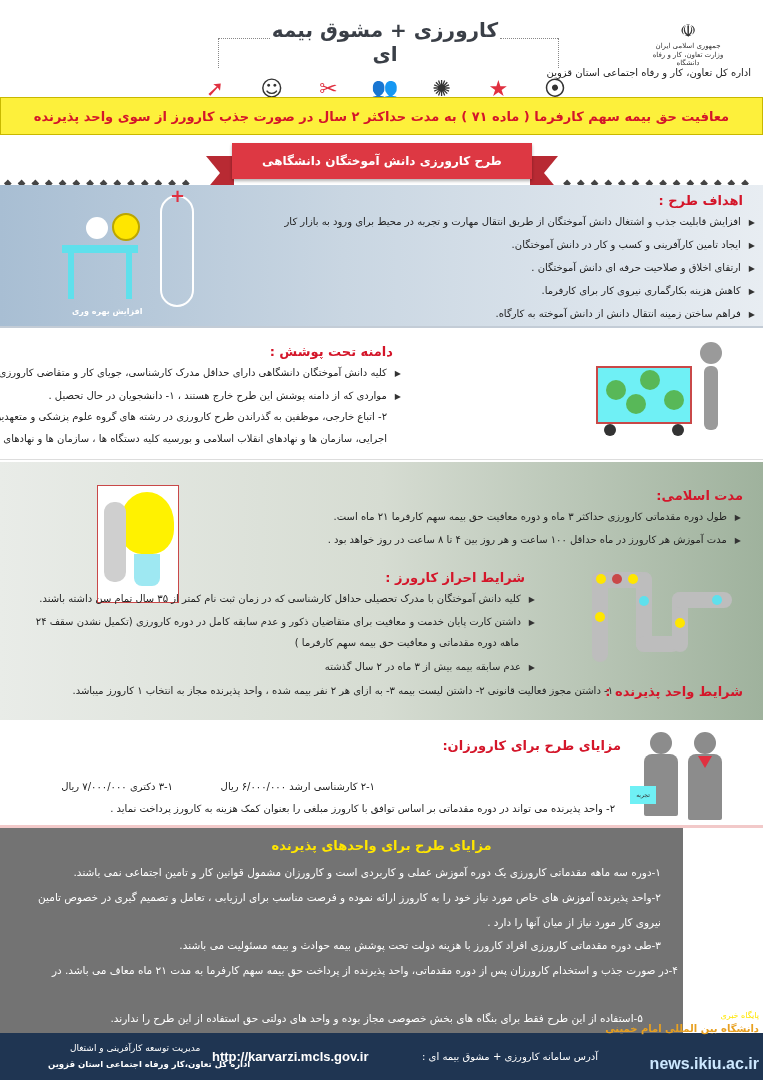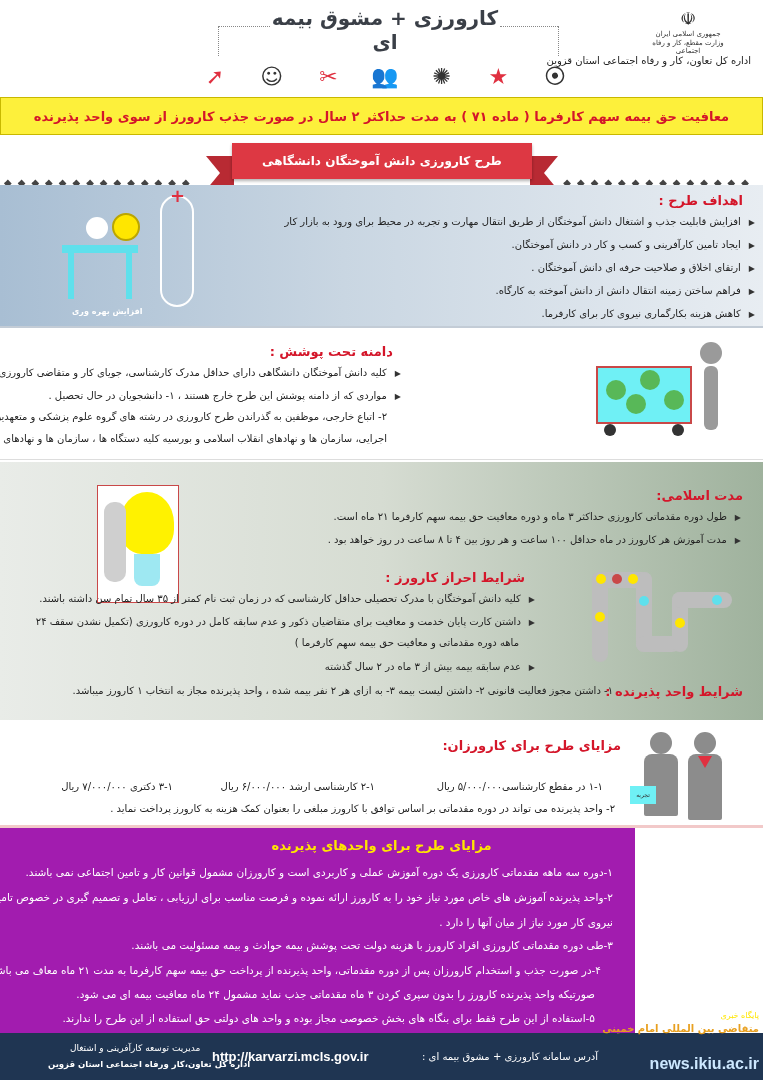--- a/index.html
+++ b/index.html
@@ -1,17 +1,17 @@
 <!DOCTYPE html>
 <html><head>
 <meta charset="utf-8">
 <style>
   * { box-sizing: border-box; margin: 0; padding: 0; }
   body { width: 763px; height: 1080px; overflow: hidden; background: #fff; font-family: "DejaVu Sans", sans-serif; direction: rtl; position: relative; }
-  .header { position: absolute; top: 0; left: 0; width: 763px; height: 95px; background: #fff; padding-left: 43px; }
+  .header { position: absolute; top: 12px; left: 0; width: 763px; height: 95px; background: #fff; padding-left: 43px; }
   .main-title { position: absolute; top: 6px; left: 270px; width: 230px; text-align: center; font-size: 20px; font-weight: bold; color: #3a3f47; }
   .dotline { position: absolute; border-top: 1px dotted #888; }
   .dotv { position: absolute; border-left: 1px dotted #888; }
   .icons-row { position: absolute; top: 62px; left: 200px; width: 370px; height: 30px; display: flex; flex-direction: row-reverse; justify-content: space-between; }
   .ico { width: 30px; height: 30px; font-size: 22px; text-align: center; line-height: 30px; color: #333; direction: ltr; }
   .ico.red { color: #e03040; }
   .emblem { position: absolute; top: 8px; right: 55px; width: 40px; text-align: center; font-size: 18px; color: #333; }
   .gov-line { position: absolute; right: 30px; font-size: 7px; color: #333; text-align: center; width: 90px; }
   .org { position: absolute; top: 55px; right: 12px; font-size: 10px; font-weight: normal; color: #222; }
 
@@ -26,21 +26,21 @@
   .sec1 { position: absolute; top: 185px; left: 0; width: 763px; height: 143px; background: linear-gradient(90deg, #a8bed3 0%, #c9d6e2 45%, #e8edf2 100%); border-bottom: 2px solid #c3ccd6; }
   .sec-title { position: absolute; font-size: 13px; font-weight: bold; color: #d4162a; }
   .bullets { position: absolute; list-style: none; font-size: 10px; color: #222; }
   .bullets li { line-height: 22px; white-space: nowrap; }
   .bullets li::before { content: "▶"; font-size: 8px; margin-left: 8px; color: #333; }
   .plain { position: absolute; font-size: 10px; color: #222; line-height: 22px; white-space: nowrap; }
 
   .sec2 { position: absolute; top: 330px; left: 0; width: 763px; height: 130px; background: #fff; border-bottom: 1px solid #ddd; }
   .sec3 { position: absolute; top: 462px; left: 0; width: 763px; height: 258px; background: linear-gradient(90deg, #e9ece8 0%, #d6dcd2 50%, #9fb29d 100%); }
   .sec4 { position: absolute; top: 720px; left: 0; width: 763px; height: 108px; background: #fff; border-bottom: 3px solid #f2c9c9; }
-  .sec5 { position: absolute; top: 828px; left: 0; width: 635px; height: 205px; background: #a21caf; }
+  .sec5 { position: absolute; top: 828px; left: 0; width: 683px; height: 205px; background: #737373; }
   .sec5 .t { color: #fff; font-size: 10.5px; line-height: 25px; white-space: nowrap; position: absolute; }
   .footer { position: absolute; top: 1033px; left: 0; width: 763px; height: 47px; background: #1f3552; }
   .footer .f { position: absolute; color: #fff; white-space: nowrap; }
 
   .illus { position: absolute; }
 </style>
 </head>
 <body>
 
 <div class="header">
@@ -53,21 +53,21 @@
     <span class="ico red">➚</span>
     <span class="ico">☺</span>
     <span class="ico red">✂</span>
     <span class="ico">👥</span>
     <span class="ico">✺</span>
     <span class="ico red">★</span>
     <span class="ico">⦿</span>
   </div>
   <div class="emblem">☫</div>
   <div class="gov-line" style="top:30px;">جمهوری اسلامی ایران</div>
-  <div class="gov-line" style="top:39px;">وزارت مقطع، کار و رفاه اجتماعی</div>
+  <div class="gov-line" style="top:39px;">وزارت تعاون، کار و رفاه دانشگاه</div>
   <div class="org">اداره کل تعاون، کار و رفاه اجتماعی استان قزوین</div>
 </div>
 
 <div class="yellow-banner">
   <span>معافیت حق بیمه سهم کارفرما ( ماده ۷۱ ) به مدت حداکثر ۲ سال در صورت جذب کارورز از سوی واحد پذیرنده</span>
 </div>
 
 <div class="ribbon-dots" style="right:8px;">◆◆◆◆◆◆◆◆◆◆◆◆◆◆</div>
 <div class="ribbon-dots" style="left:4px;">◆◆◆◆◆◆◆◆◆◆◆◆◆◆</div>
 <div class="ribbon-tail-l"></div>
@@ -75,22 +75,22 @@
 <div class="ribbon">
   <span>طرح کارورزی دانش آموختگان دانشگاهی</span>
 </div>
 
 <div class="sec1">
   <div class="sec-title" style="top:8px;right:20px;">اهداف طرح :</div>
   <ul class="bullets" style="top:26px;right:8px;">
     <li>افزایش قابلیت جذب و اشتغال دانش آموختگان از طریق انتقال مهارت و تجربه در محیط برای ورود به بازار کار</li>
     <li>ایجاد تامین کارآفرینی و کسب و کار در دانش آموختگان.</li>
     <li>ارتقای اخلاق و صلاحیت حرفه ای دانش آموختگان .</li>
+    <li>کاهش هزینه بکارگماری نیروی کار برای کارفرما.</li>
     <li>فراهم ساختن زمینه انتقال دانش از دانش آموخته به کارگاه.</li>
-    <li>کاهش هزینه بکارگماری نیروی کار برای کارفرما.</li>
   </ul>
 
   <div class="illus" style="top:10px;left:160px;width:34px;height:112px;border:2px solid #fff;border-radius:17px;"></div>
   <div class="illus" style="top:0px;left:170px;color:#e03040;font-size:18px;font-weight:bold;">+</div>
   <div class="illus" style="top:28px;left:112px;width:28px;height:28px;border-radius:50%;background:#ffe600;border:2px solid #bba500;"></div>
   <div class="illus" style="top:60px;left:62px;width:76px;height:8px;background:#5fe0ec;"></div>
   <div class="illus" style="top:68px;left:68px;width:6px;height:46px;background:#5fe0ec;"></div>
   <div class="illus" style="top:68px;left:126px;width:6px;height:46px;background:#5fe0ec;"></div>
   <div class="illus" style="top:32px;left:86px;width:22px;height:22px;border-radius:50%;background:#fff;"></div>
   <div class="illus" style="top:122px;left:72px;color:#fff;font-size:8px;font-weight:bold;">افزایش بهره وری</div>
@@ -151,45 +151,43 @@
     <div style="position:absolute;left:103px;top:46px;width:10px;height:10px;border-radius:50%;background:#ffe600;"></div>
     <div style="position:absolute;left:140px;top:23px;width:10px;height:10px;border-radius:50%;background:#5fe0ec;"></div>
   </div>
 
   <div class="sec-title" style="top:222px;right:20px;">شرایط واحد پذیرنده :</div>
   <div class="plain" style="top:218px;right:150px;">۱- داشتن مجوز فعالیت قانونی  ۲- داشتن لیست بیمه  ۳- به ازای هر ۲ نفر بیمه شده ، واحد پذیرنده مجاز به انتخاب ۱ کارورز میباشد.</div>
 </div>
 
 <div class="sec4">
   <div class="sec-title" style="top:18px;right:142px;">مزایای طرح برای کارورزان:</div>
-  <div class="plain" style="top:56px;right:160px;">۱-۱ در مقطع کارشناسی۵/۰۰۰/۰۰۰ ریال</div>
   <div class="plain" style="top:56px;right:388px;">۲-۱ کارشناسی ارشد ۶/۰۰۰/۰۰۰ ریال</div>
   <div class="plain" style="top:56px;right:590px;">۳-۱ دکتری ۷/۰۰۰/۰۰۰ ریال</div>
   <div class="plain" style="top:78px;right:148px;">۲- واحد پذیرنده می تواند در دوره مقدماتی بر اساس توافق با کارورز مبلغی را بعنوان کمک هزینه به کارورز پرداخت نماید .</div>
 
   <div class="illus" style="top:12px;left:650px;width:22px;height:22px;border-radius:50%;background:#8c8c8c;"></div>
   <div class="illus" style="top:34px;left:644px;width:34px;height:62px;background:#8c8c8c;border-radius:8px 8px 2px 2px;"></div>
   <div class="illus" style="top:12px;left:694px;width:22px;height:22px;border-radius:50%;background:#8c8c8c;"></div>
   <div class="illus" style="top:34px;left:688px;width:34px;height:66px;background:#8c8c8c;border-radius:8px 8px 2px 2px;"></div>
   <div class="illus" style="top:36px;left:698px;width:0;height:0;border-left:7px solid transparent;border-right:7px solid transparent;border-top:12px solid #e03040;"></div>
   <div class="illus" style="top:66px;left:630px;width:26px;height:18px;background:#6ff0f5;font-size:6px;text-align:center;line-height:18px;color:#333;">تجربه</div>
 </div>
 
 <div class="sec5">
   <div style="position:absolute;top:10px;left:0;width:763px;text-align:center;color:#ffe600;font-size:13px;font-weight:bold;">مزایای طرح برای واحدهای پذیرنده</div>
   <div class="t" style="top:32px;right:22px;">۱-دوره سه ماهه مقدماتی کارورزی یک دوره آموزش عملی و کاربردی است  و کارورزان مشمول قوانین کار و تامین اجتماعی نمی باشند.</div>
   <div class="t" style="top:57px;right:22px;">۲-واحد پذیرنده آموزش های خاص مورد نیاز خود را به کارورز ارائه نموده و فرصت مناسب برای ارزیابی ، تعامل و تصمیم گیری در خصوص تامین</div>
   <div class="t" style="top:82px;right:22px;">نیروی کار مورد نیاز از میان آنها را دارد .</div>
   <div class="t" style="top:105px;right:22px;">۳-طی دوره مقدماتی کارورزی افراد کارورز با هزینه دولت تحت پوشش بیمه حوادث و بیمه مسئولیت می باشند.</div>
-  <div class="t" style="top:130px;right:34px;">۴-در صورت جذب و استخدام کارورزان پس از دوره مقدماتی، واحد پذیرنده از پرداخت حق بیمه سهم کارفرما به مدت ۲۱ ماه معاف می باشد. در</div>
-  <div class="t" style="top:154px;right:40px;">صورتیکه واحد پذیرنده کارورز را بدون سپری کردن ۳ ماه مقدماتی جذب نماید مشمول ۲۴ ماه معافیت بیمه ای می شود.</div>
+  <div class="t" style="top:130px;right:5px;">۴-در صورت جذب و استخدام کارورزان پس از دوره مقدماتی، واحد پذیرنده از پرداخت حق بیمه سهم کارفرما به مدت ۲۱ ماه معاف می باشد. در</div>
   <div class="t" style="top:178px;right:40px;">۵-استفاده از این طرح فقط برای بنگاه های بخش خصوصی مجاز بوده و واحد های دولتی حق استفاده از این طرح را ندارند.</div>
 </div>
 
 <div class="footer">
   <div class="f" style="top:10px;left:70px;font-size:9px;">مدیریت توسعه کارآفرینی و اشتغال</div>
   <div class="f" style="top:26px;left:48px;font-size:8.5px;font-weight:bold;">اداره کل تعاون،کار ورفاه اجتماعی استان قزوین</div>
   <a class="f" style="top:16px;left:212px;font-size:13px;font-weight:bold;direction:ltr;text-decoration:none;font-family:'Liberation Sans',sans-serif;">http://karvarzi.mcls.gov.ir</a>
   <div class="f" style="top:18px;right:165px;font-size:10px;">آدرس سامانه کارورزی + مشوق بیمه ای :</div>
   <div class="f" style="top:-22px;right:4px;color:#ffe600;font-size:8px;">پایگاه خبری</div>
-  <div class="f" style="top:-10px;right:4px;color:#e8a020;font-size:10px;font-weight:bold;">متقاضی بین المللی امام خمینی</div>
+  <div class="f" style="top:-10px;right:4px;color:#e8a020;font-size:10px;font-weight:bold;">دانشگاه بین المللی امام خمینی</div>
   <div class="f" style="top:22px;right:4px;color:#cde8ff;font-size:16px;font-weight:bold;direction:ltr;font-family:'Liberation Sans',sans-serif;">news.ikiu.ac.ir</div>
 </div>
 
 </body></html>

